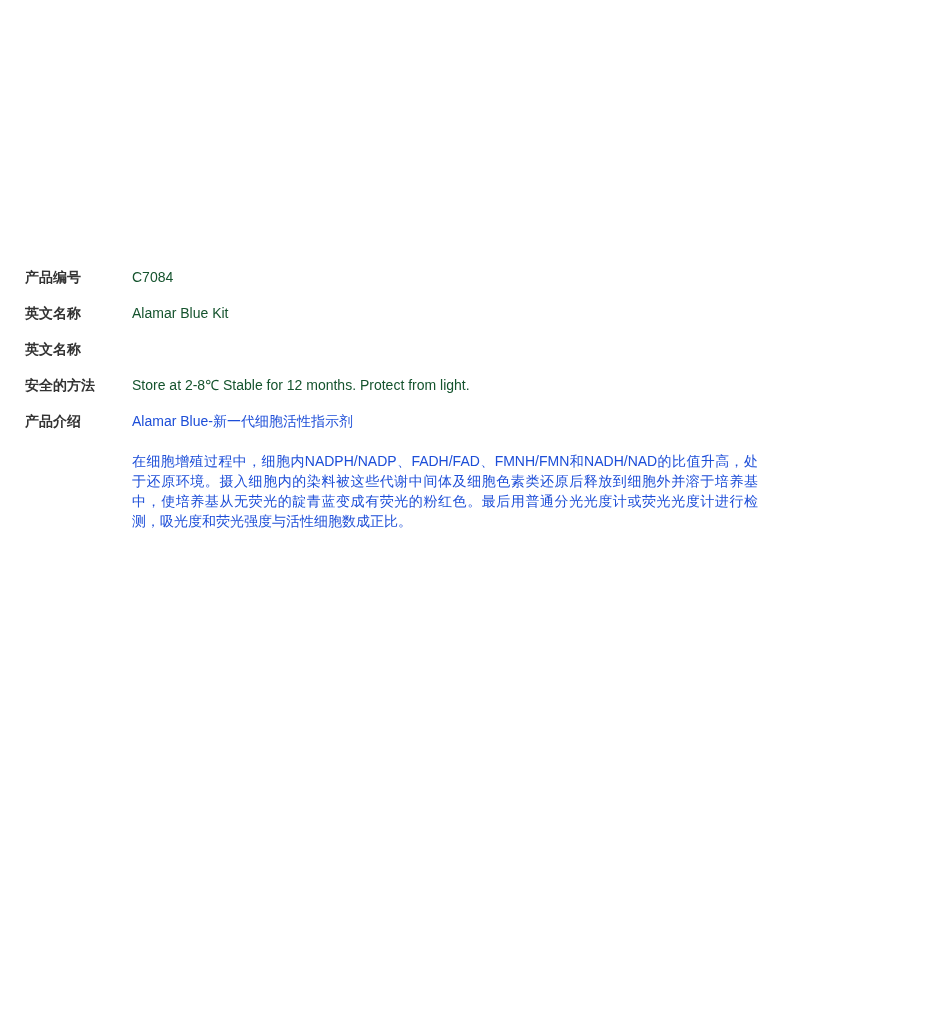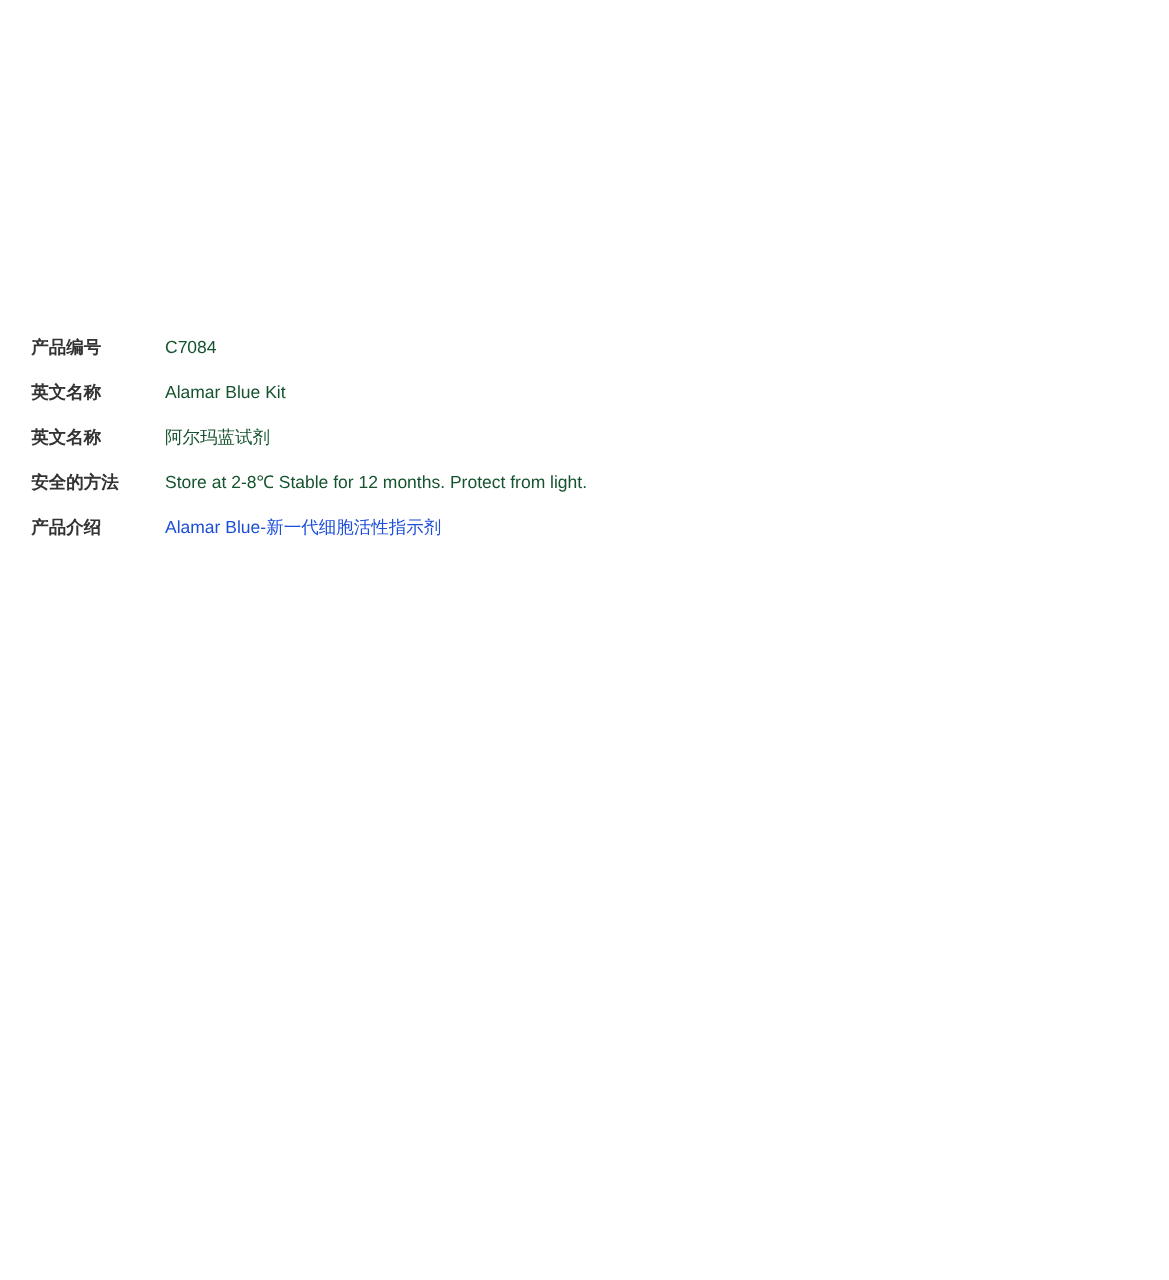--- a/index.html
+++ b/index.html
@@ -54,29 +54,29 @@
     <div class="spec-value">C7084</div>
   </div>
 
   <div class="spec-row">
     <div class="spec-label">英文名称</div>
     <div class="spec-value">Alamar Blue Kit</div>
   </div>
 
   <div class="spec-row">
     <div class="spec-label">英文名称</div>
-    <div class="spec-value">阿尔玛蓝试剂</div>
   </div>
 
   <div class="spec-row">
     <div class="spec-label">安全的方法</div>
     <div class="spec-value">Store at 2-8℃ Stable for 12 months. Protect from light.</div>
   </div>
 
   <div class="spec-row">
     <div class="spec-label">产品介绍</div>
     <div class="intro-block">
       <div class="intro-line">Alamar Blue-新一代细胞活性指示剂</div>
       <div class="intro-line"></div>
+      <div class="intro-line">在细胞增殖过程中，细胞内NADPH/NADP、FADH/FAD、FMNH/FMN和NADH/NAD的比值升高，处于还原环境。摄入细胞内的染料被这些代谢中间体及细胞色素类还原后释放到细胞外并溶于培养基中，使培养基从无荧光的靛青蓝变成有荧光的粉红色。最后用普通分光光度计或荧光光度计进行检测，吸光度和荧光强度与活性细胞数成正比。</div>
     </div>
   </div>
 
 </div>
 
 </body></html>

